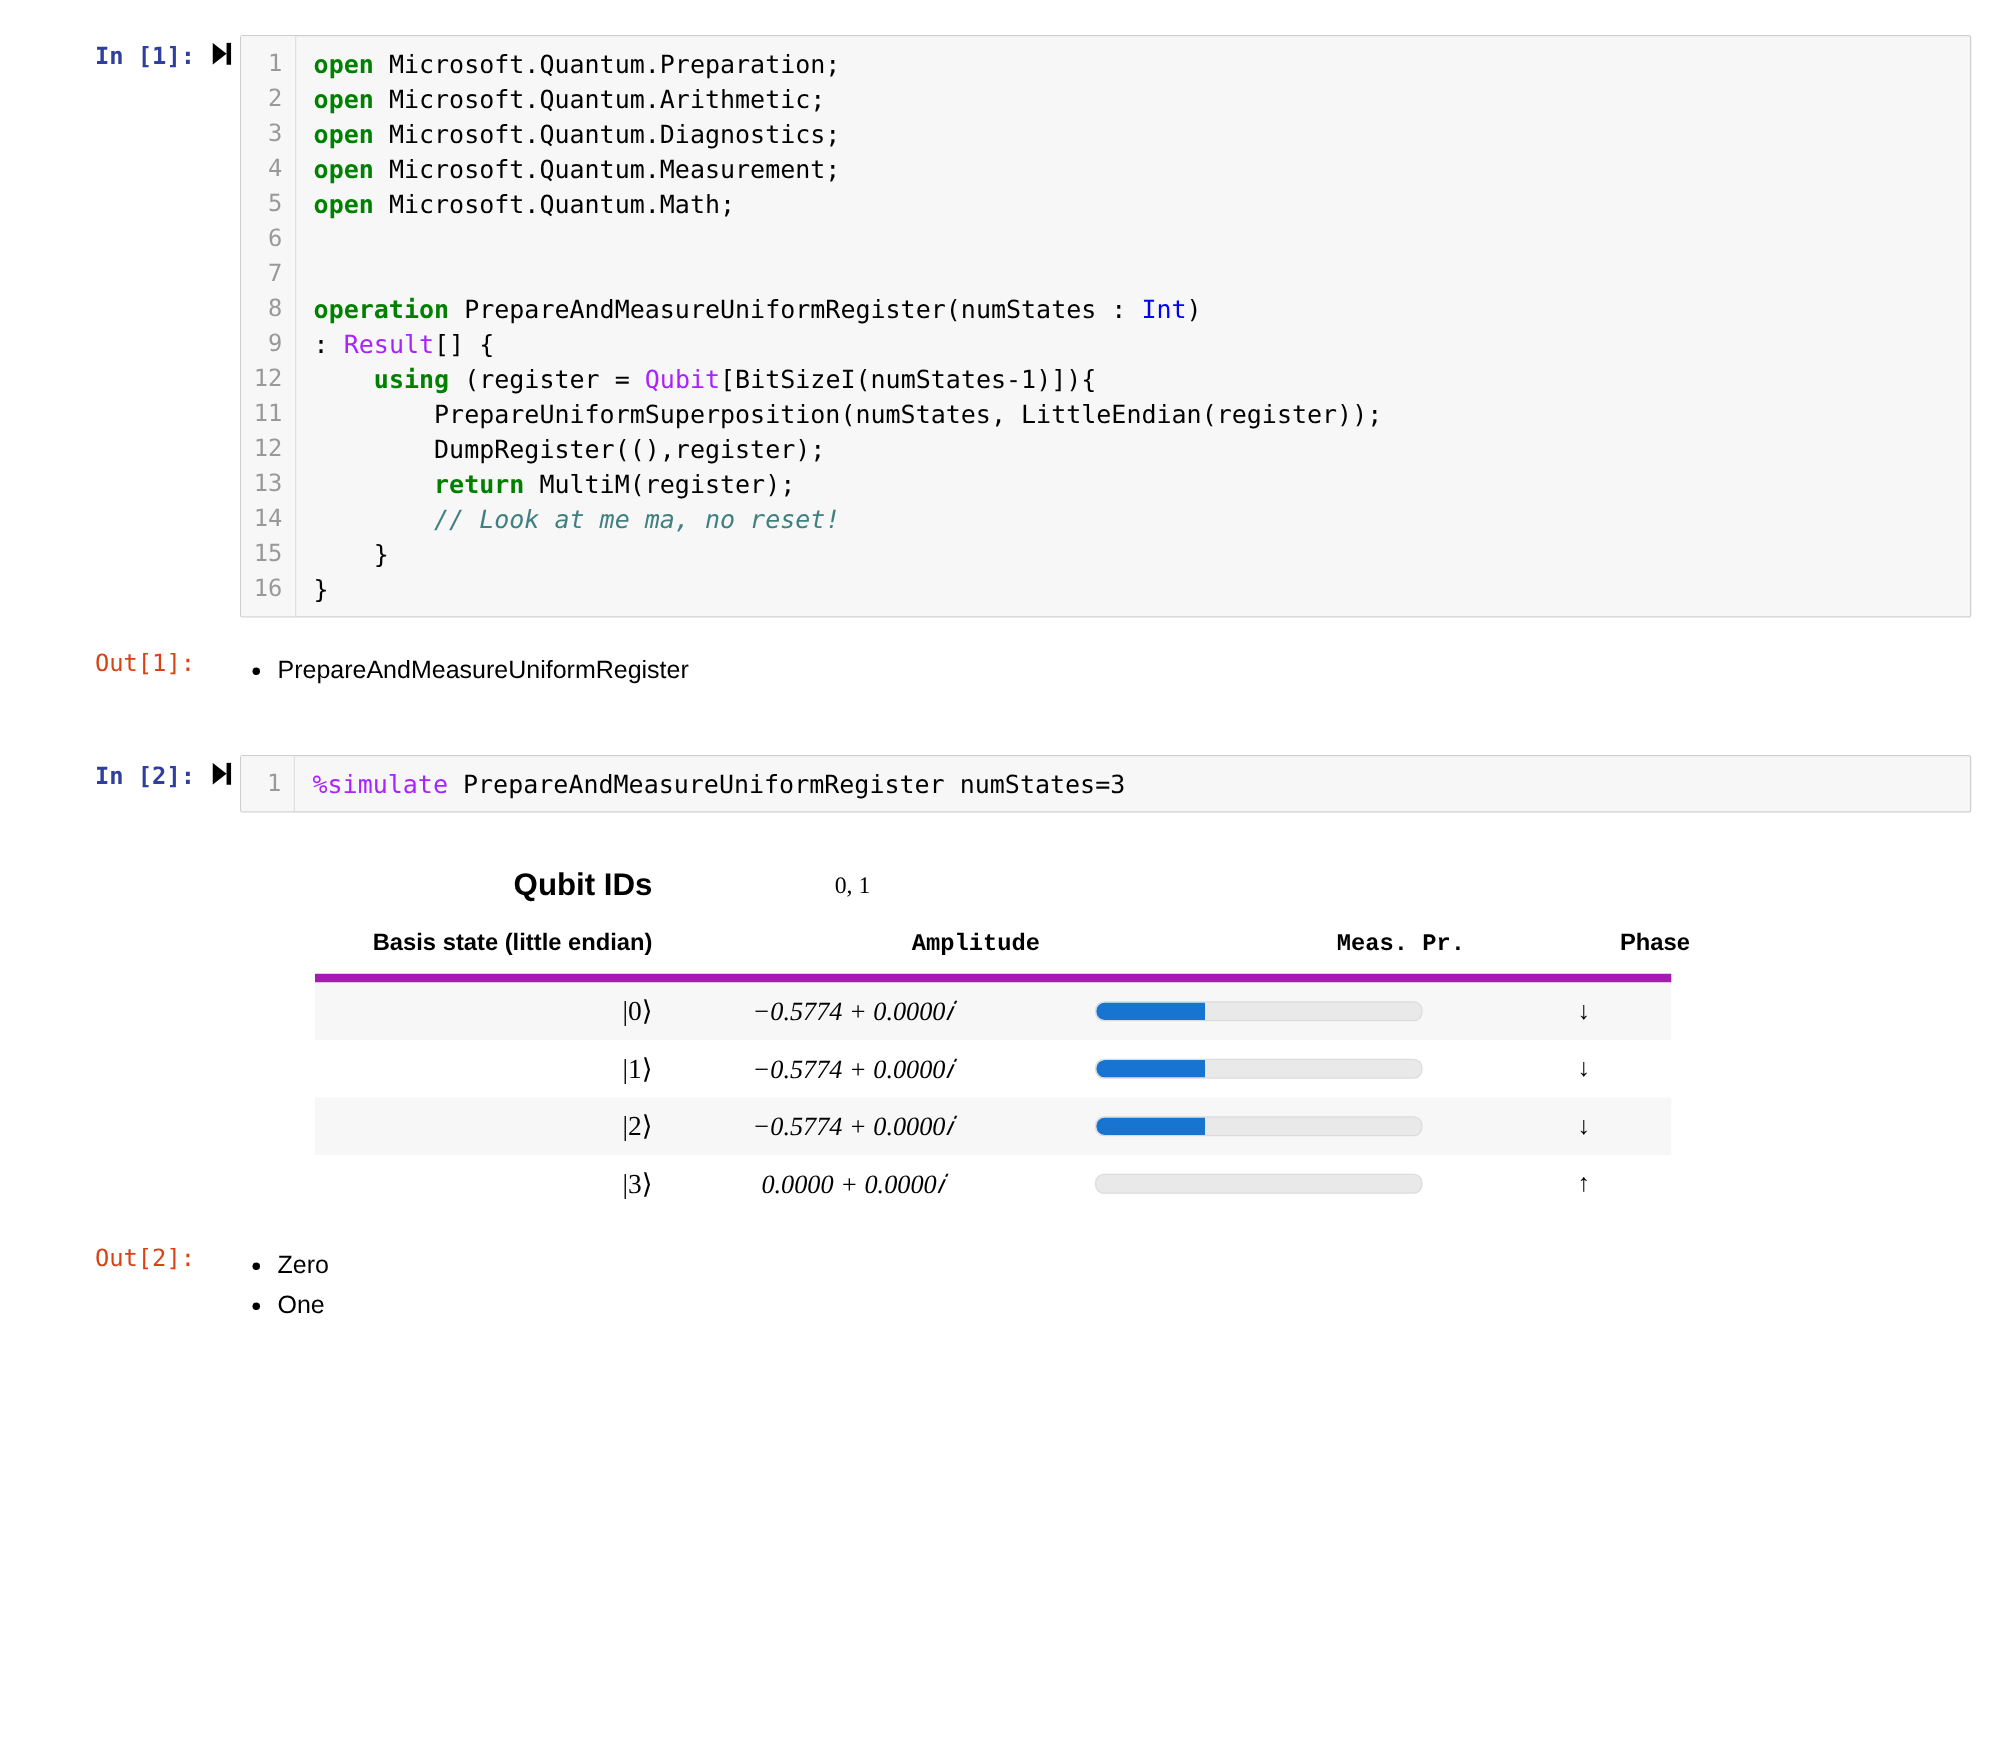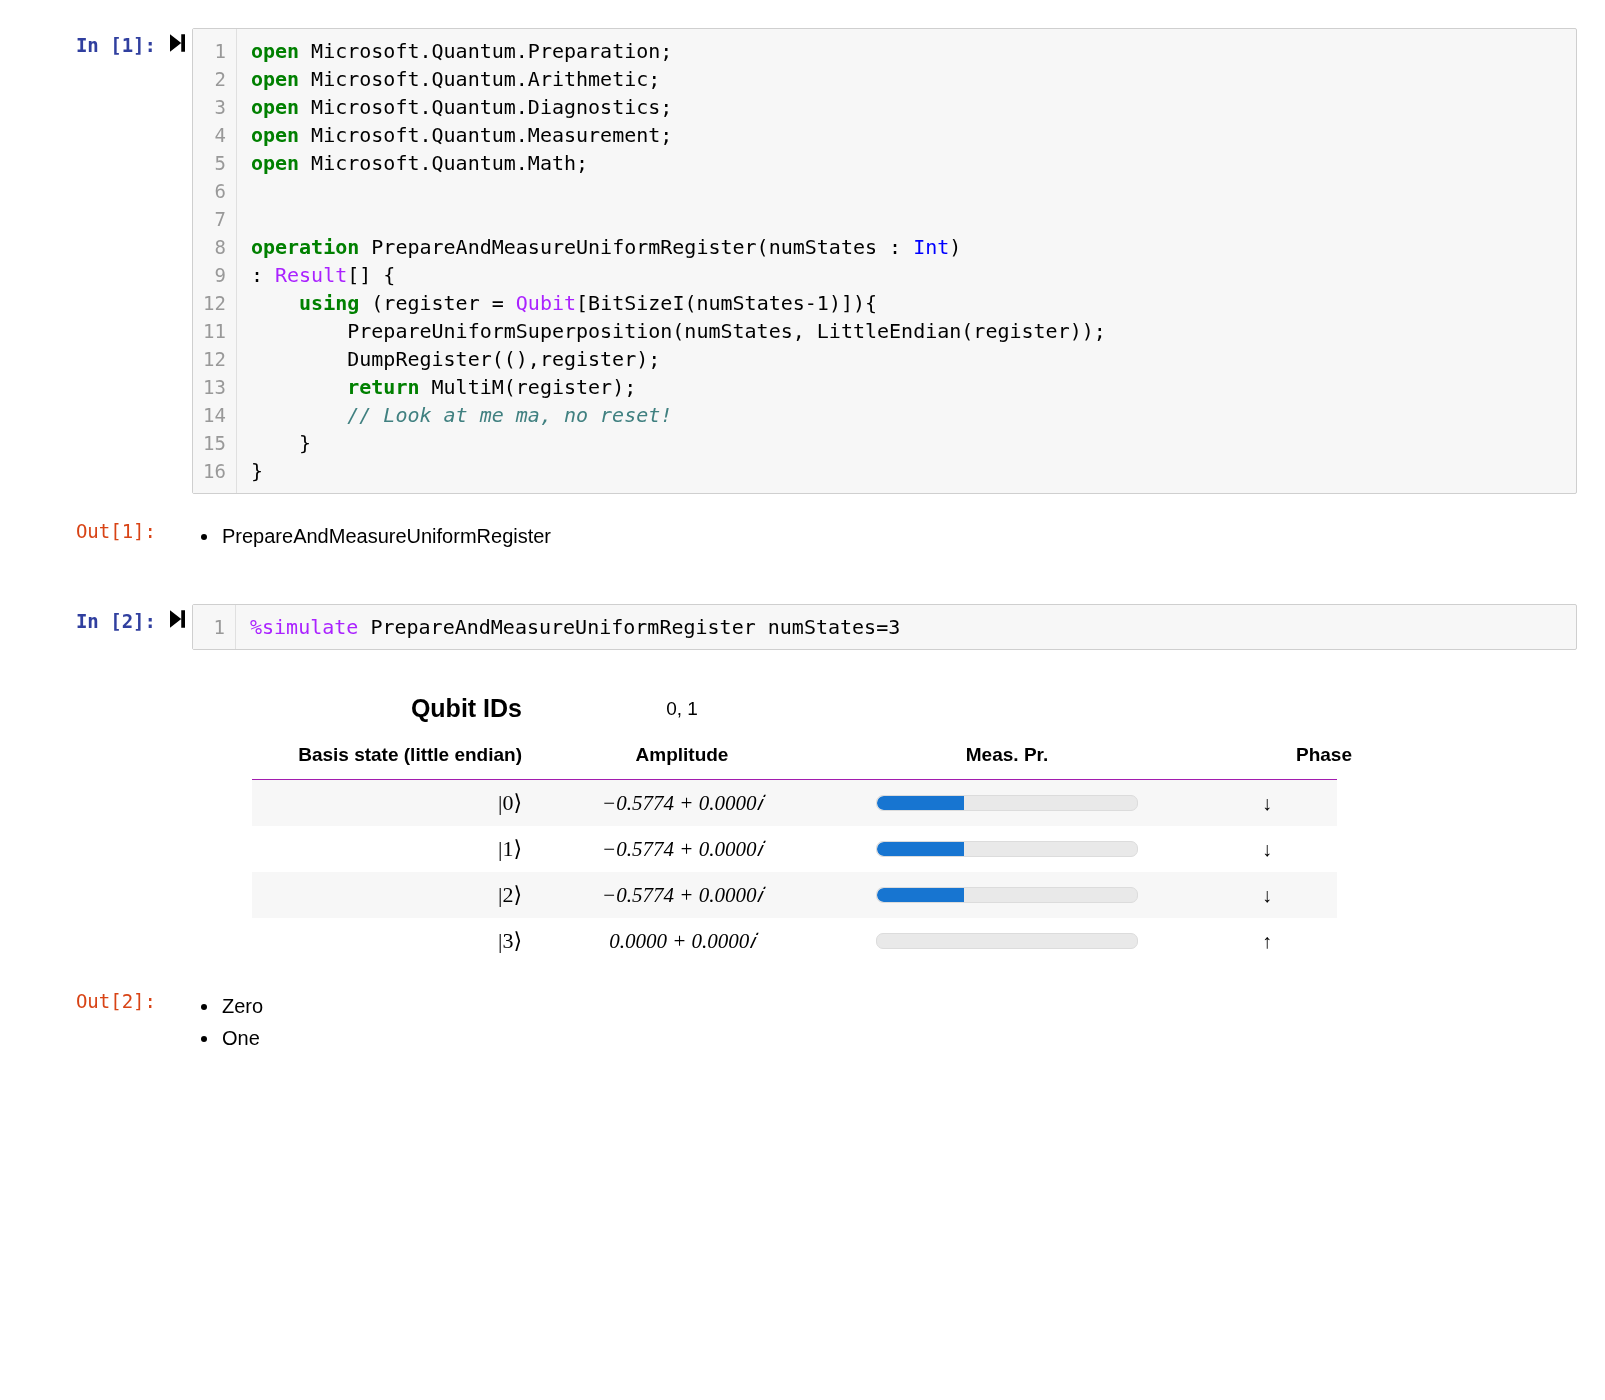--- a/index.html
+++ b/index.html
@@ -40,24 +40,24 @@
   .cm { color: var(--comment); font-style: italic; }
 
   ul.output-list { margin: 6px 0 6px 2px; padding-left: 26px; font-family: var(--sans); font-size: 20px; line-height: 32px; }
   ul.output-list li { padding-left: 2px; }
 
   
   .qubits-row, .state-head, .state-row { display: grid; grid-template-columns: 270px 300px 330px 170px; column-gap: 10px; align-items: center; }
   .state-table { width: 1085px; margin-left: 60px; margin-top: 14px; font-family: var(--sans); }
   .qubits-row { padding: 10px 0; }
   .qubits-row .lbl { font-weight: 700; text-align: right; font-size: 25px; }
-  .qubits-row .val { text-align: center; font-size: 19px; }
-  .state-head { border-bottom: 1px solid #a21caf; padding: 10px 0 12px 0; font-weight: 700; font-size: 19px; }
+  .qubits-row .val { text-align: center; font-size: 19px; font-family: Liberation Serif, serif; }
+  .state-head { border-bottom: 7px solid #a21caf; padding: 10px 0 12px 0; font-weight: 700; font-size: 19px; }
   .state-head .c-basis { text-align: right; line-height: 24px; }
-  .state-head .c-amp, .state-head .c-meas { text-align: center; }
+  .state-head .c-amp, .state-head .c-meas { text-align: right; font-family: Liberation Mono, monospace; }
   .state-head .c-phase { text-align: right; }
   .state-row { padding: 10px 0; font-size: 19px; }
   .state-row.even { background: #f7f7f7; }
   .state-row .c-basis { text-align: right; font-family: "Times New Roman", serif; font-size: 22px; }
   .state-row .c-amp { text-align: center; font-family: "Times New Roman", serif; font-style: italic; font-size: 21px; }
   .state-row .c-phase { text-align: center; font-size: 20px; color: #000; }
   .bar { height: 14px; width: 260px; border-radius: 7px; background: var(--bar-track); position: relative; overflow: hidden; margin: 0 auto; border: 1px solid #dcdcdc; }
   .bar .fill { position: absolute; left: 0; top: 0; bottom: 0; background: var(--bar-fill); border-radius: 7px 0 0 7px; }
 </style>
 </head>

